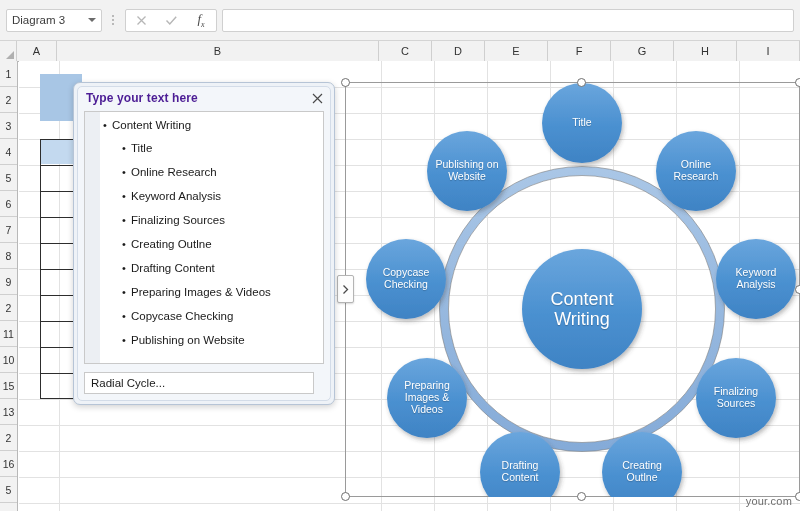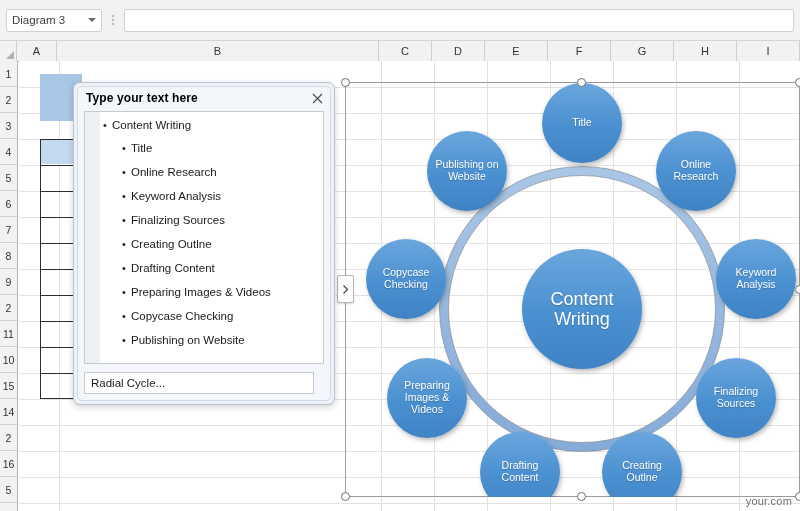--- a/index.html
+++ b/index.html
@@ -125,21 +125,21 @@
     background:#eef2f7;border:1px solid #b6c4d6;border-radius:7px;
     box-sizing:border-box;box-shadow:0 2px 6px rgba(0,0,0,.18);
   }
   .tp-inner{
     position:absolute;left:3px;top:3px;right:3px;bottom:3px;
     background:#f3f6fa;border:1px solid #d3dce8;border-radius:5px;
     box-sizing:border-box;
   }
   .tp-title{
     position:absolute;left:12px;top:8px;font-size:12px;font-weight:bold;
-    color:#000000;letter-spacing:.1px;
+    color:#4c1d95;letter-spacing:.1px;
   }
   .tp-close{
     position:absolute;right:8px;top:6px;width:18px;height:18px;
     display:flex;align-items:center;justify-content:center;cursor:pointer;
   }
   .tp-body{
     position:absolute;left:10px;top:28px;right:10px;bottom:40px;
     background:#ffffff;border:1px solid #c9c9c9;box-sizing:border-box;
     overflow:hidden;
   }
@@ -167,20 +167,35 @@
 
   <div class="topbar">
     <div class="namebox">
       <span class="nbtext">Diagram 3</span>
       <span class="caret-dn"></span>
     </div>
     <div class="vdots">
       <i></i>
         <i></i>
         <i></i>
+    </div>
+    <div class="fbtn-group">
+      <div class="fbtn">
+        <svg width="11" height="11" viewBox="0 0 11 11">
+          <path d="M1.5 1.5 L9.5 9.5 M9.5 1.5 L1.5 9.5" stroke="#b6b6b6" stroke-width="1.3" fill="none"></path>
+        </svg>
+      </div>
+      <div class="fbtn">
+        <svg width="13" height="11" viewBox="0 0 13 11">
+          <path d="M1.5 5.5 L4.8 9 L11.2 1.8" stroke="#b6b6b6" stroke-width="1.4" fill="none"></path>
+        </svg>
+      </div>
+      <div class="fbtn">
+        <span class="fx">f<sub>x</sub></span>
+      </div>
     </div>
     <div class="formula-input" title=""></div>
   </div>
 
   <div class="colhead-row">
     <div class="corner-cell">
       <span class="tri"></span>
     </div>
     <div id="colheads" style="display:flex;">
         <div class="colh" style="width: 40px;">A</div>
@@ -202,21 +217,21 @@
       <div class="rowh">4</div>
       <div class="rowh">5</div>
       <div class="rowh">6</div>
       <div class="rowh">7</div>
       <div class="rowh">8</div>
       <div class="rowh">9</div>
       <div class="rowh">2</div>
       <div class="rowh">11</div>
       <div class="rowh">10</div>
       <div class="rowh">15</div>
-      <div class="rowh">14</div>
+      <div class="rowh">13</div>
       <div class="rowh">2</div>
       <div class="rowh">16</div>
       <div class="rowh">5</div>
     </div>
 
   <div class="sheetarea">
     <div id="gridlines">
         <div class="gridline-v" style="left: 40px;"></div>
         <div class="gridline-v" style="left: 362px;"></div>
         <div class="gridline-v" style="left: 415px;"></div>

